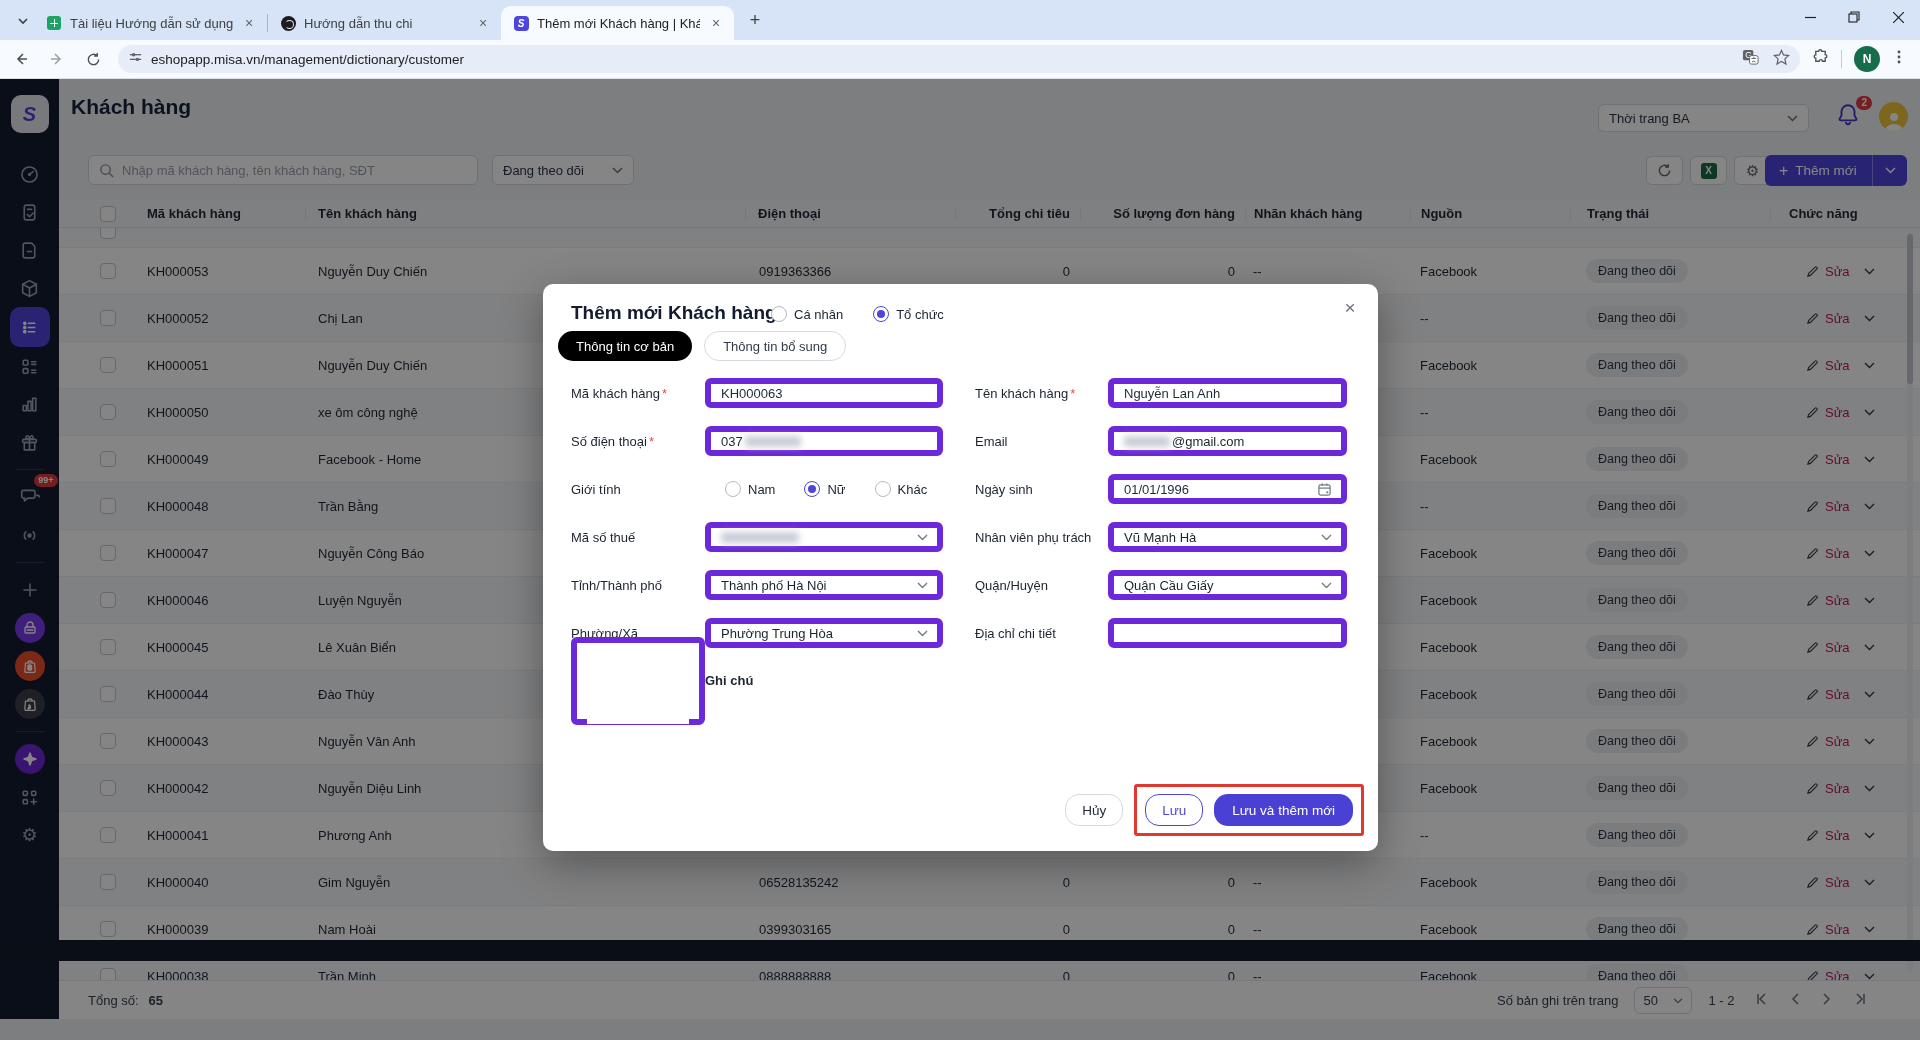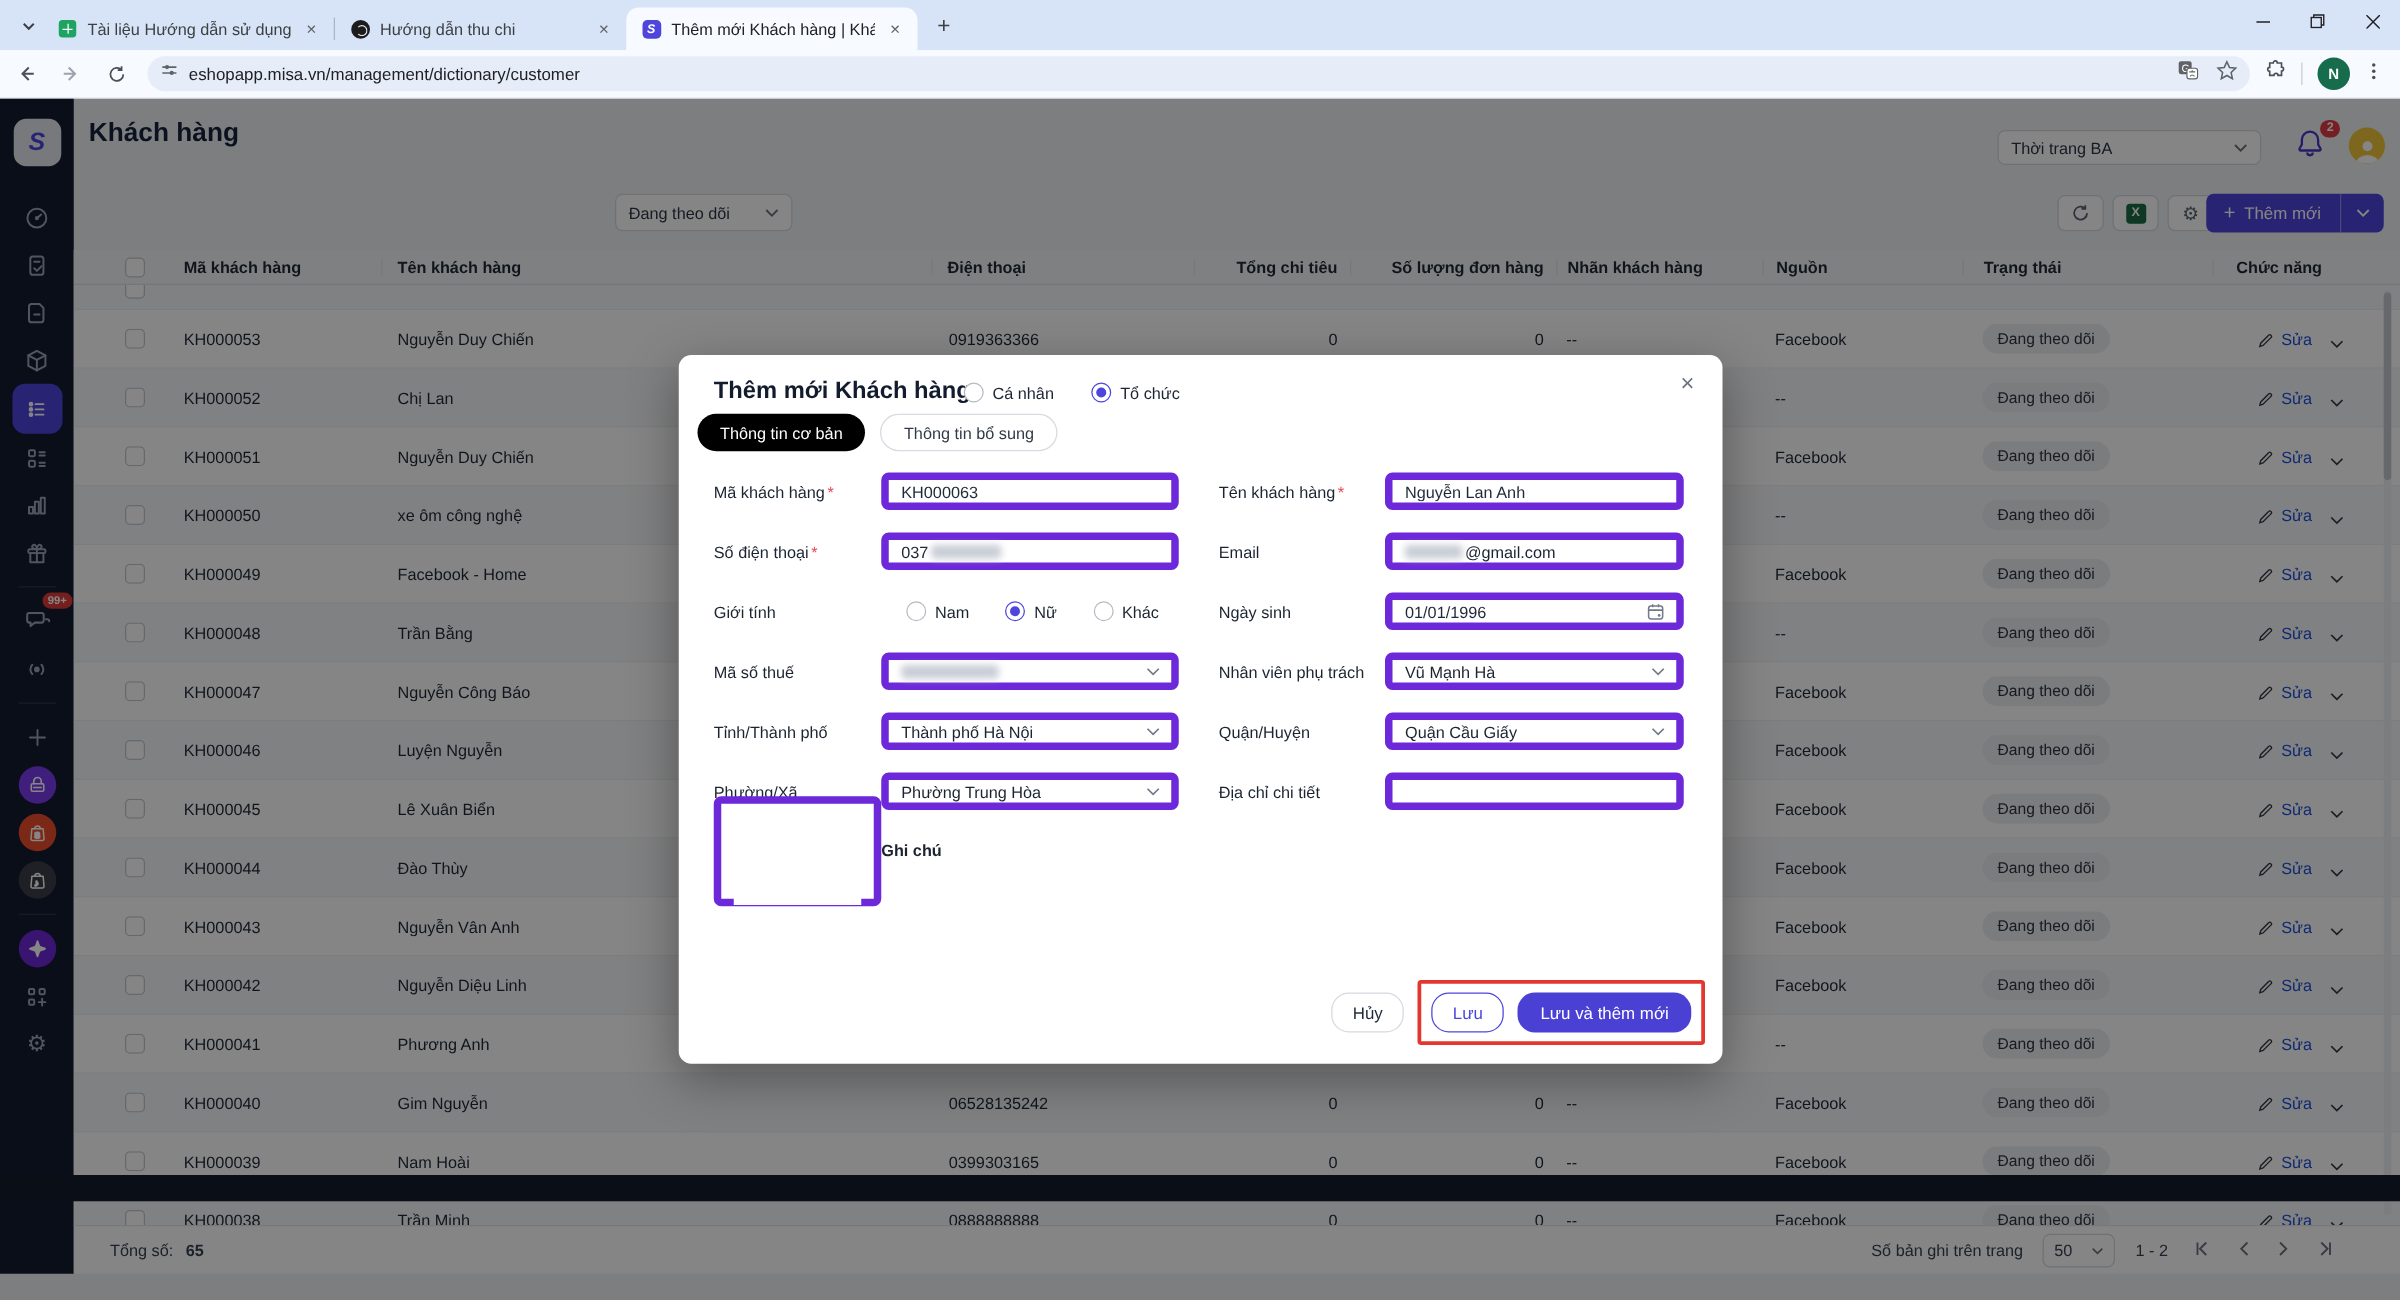--- a/index.html
+++ b/index.html
@@ -75,21 +75,21 @@
   .th:first-child, .th:nth-child(2) { border-left:none; }
   .th.num, .td.num { text-align:right; padding-right:10px; padding-left:0; }
   .trow { height:47px; border-bottom:1px solid #eceef1; font-size:13px; color:#1f2937; background:#fff; }
   .trow:nth-child(odd) { background:#f6f7f9; }
   .trow.sliver { height:20px; align-items:flex-start; overflow:hidden; }
   .td { padding-left:12px; white-space:nowrap; overflow:hidden; }
   .td.c2 { padding-left:13px; } .td.c3 { padding-left:14px; }
   .td.c6 { padding-left:8px; } .td.c7 { padding-left:10px; } .td.c8 { padding-left:16px; } .td.c9 { padding-left:36px; }
   .cb { display:inline-block; width:16px; height:16px; border:1.5px solid #c3c7cf; border-radius:4px; background:#fff; margin-left:29px; vertical-align:middle; }
   .badge { display:inline-block; padding:5px 12px; background:#eceef2; border-radius:14px; font-size:12.5px; color:#2c3542; }
-  .actions { display:flex; align-items:flex-end; gap:6px; color:#1d4ed8; }
+  .actions { display:flex; align-items:center; gap:6px; color:#be185d; }
   .actions .chev-dn { margin-left:8px; }
   .vscroll { position:absolute; right:7px; top:32px; width:6px; height:740px; background:#eef0f3; border-radius:3px; }
   .vscroll .thumb { position:absolute; top:2px; left:0; width:6px; height:150px; background:#c4c8d0; border-radius:3px; }
 
   .table-foot { position:absolute; left:0; top:901px; width:100%; height:39px; background:#fff; border-top:1px solid #e5e7eb; font-size:13px; color:#374151; }
   .foot-left { position:absolute; left:29px; top:12px; display:flex; gap:10px; align-items:center; }
   .foot-right { position:absolute; left:1438px; top:6px; display:flex; align-items:center; gap:16px; }
   .pp-select { width:58px; height:27px; border:1px solid #d5d8de; border-radius:6px; background:#fff; display:flex; align-items:center; justify-content:space-between; padding:0 8px; }
   .pager { display:flex; align-items:center; gap:22px; color:#6b7280; margin-left:6px; }
 
@@ -416,20 +416,27 @@
         </div>
         <div class="user-avatar">
           <svg width="22" height="20" viewBox="0 0 22 20">
               <circle cx="11" cy="6" r="4" fill="#fff"></circle>
               <path d="M2 20 a9 7 0 0 1 18 0 Z" fill="#fff"></path>
             </svg>
         </div>
       </div>
 
       <div class="filter-row">
+        <div class="search-box">
+          <svg width="15" height="15" viewBox="0 0 16 16">
+              <circle cx="7" cy="7" r="5" fill="none" stroke="#8a93a0" stroke-width="1.5"></circle>
+              <line x1="11" y1="11" x2="15" y2="15" stroke="#8a93a0" stroke-width="1.5"></line>
+            </svg>
+          <input placeholder="Nhập mã khách hàng, tên khách hàng, SĐT" style="">
+        </div>
         <div class="status-filter">
           <span>Đang theo dõi</span>
           <svg width="11" height="7" viewBox="0 0 11 7">
               <polyline points="1,1 5.5,5.5 10,1" fill="none" stroke="#6b7280" stroke-width="1.5"></polyline>
             </svg>
         </div>
         <div class="tool-btn" style="left:1587px">
           <svg width="15" height="15" viewBox="0 0 16 16">
               <path d="M13.5 8 a5.5 5.5 0 1 1 -1.6 -3.9 M12 1.2 v3.2 h-3.2" stroke="#5b6472" stroke-width="1.5" fill="none"></path>
             </svg>

